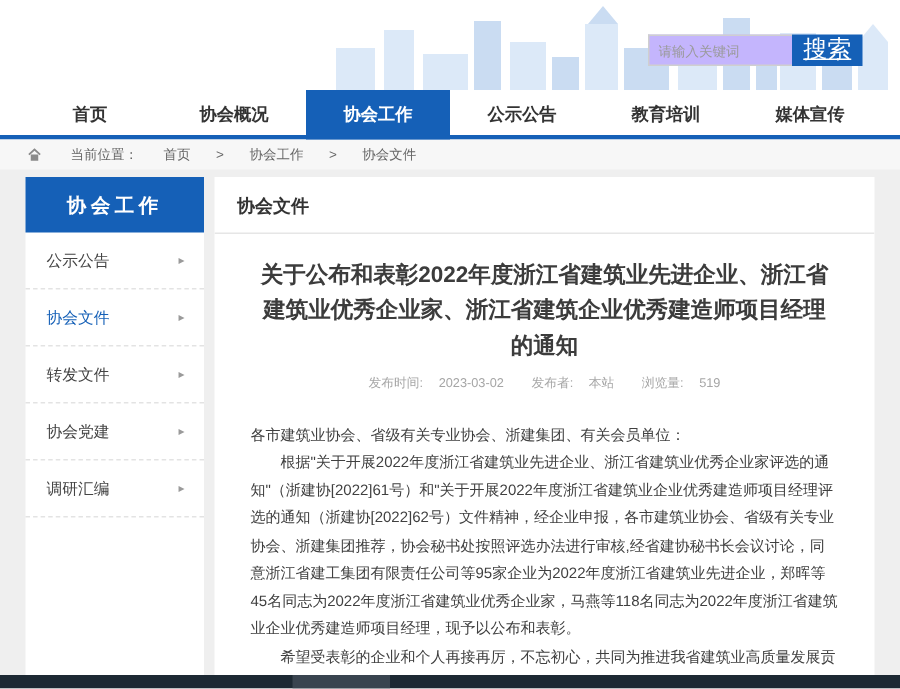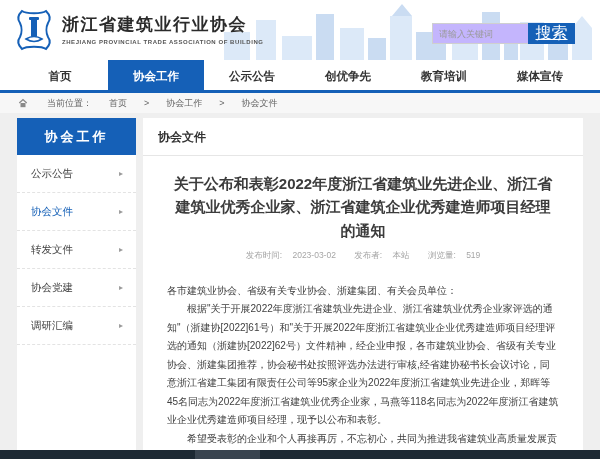--- a/index.html
+++ b/index.html
@@ -71,44 +71,32 @@
         <rect x="96" y="12" width="18" height="46"></rect>
         <rect x="148" y="36" width="18" height="22"></rect>
         <rect x="196" y="30" width="30" height="28"></rect>
         <rect x="262" y="10" width="18" height="48"></rect>
         <rect x="284" y="38" width="14" height="20"></rect>
         <rect x="328" y="32" width="20" height="26"></rect>
         <polygon points="172,14 192,14 182,2"></polygon>
       </g>
     </svg>
 
-    <div class="logo-wrap">
-      <svg width="40" height="42" viewBox="0 0 40 42">
-        <path d="M8 2 C12 5 28 5 32 2 C36 6 37 10 34 14 C32 18 32 24 34 28 C37 32 36 36 32 40 C28 37 12 37 8 40 C4 36 3 32 6 28 C8 24 8 18 6 14 C3 10 4 6 8 2 Z" fill="none" stroke="#1560b7" stroke-width="2"></path>
-        <rect x="17" y="10" width="6" height="18" rx="1" fill="#1560b7"></rect>
-        <rect x="15" y="8" width="10" height="3" rx="1" fill="#1560b7"></rect>
-        <path d="M12 30 Q20 25 28 30 Q20 35 12 30 Z" fill="none" stroke="#1560b7" stroke-width="1.6"></path>
-      </svg>
-      <div>
-        <div class="org-zh">浙江省建筑业行业协会</div>
-        <div class="org-en">ZHEJIANG PROVINCIAL TRADE ASSOCIATION OF BUILDING</div>
-      </div>
-    </div>
 
     <div class="search-wrap">
       <input class="search-input" type="text" placeholder="请输入关键词" style="">
       <button class="search-btn">搜索</button>
     </div>
   </header>
 
   <nav class="main-nav">
     <div class="nav-item">首页</div>
+    <div class="nav-item">协会概况</div>
     <div class="nav-item active">协会工作</div>
     <div class="nav-item">公示公告</div>
-    <div class="nav-item">创优争先</div>
     <div class="nav-item">教育培训</div>
     <div class="nav-item">媒体宣传</div>
   </nav>
 
   <div class="breadcrumb">
     <svg class="home-icon" viewBox="0 0 12 12">
       <polygon points="6,1 11,5.5 10,6.5 6,3 2,6.5 1,5.5" fill="#8a8a8a"></polygon>
       <rect x="3" y="6" width="6" height="5" fill="#8a8a8a"></rect>
     </svg>
     <span>当前位置：</span>

